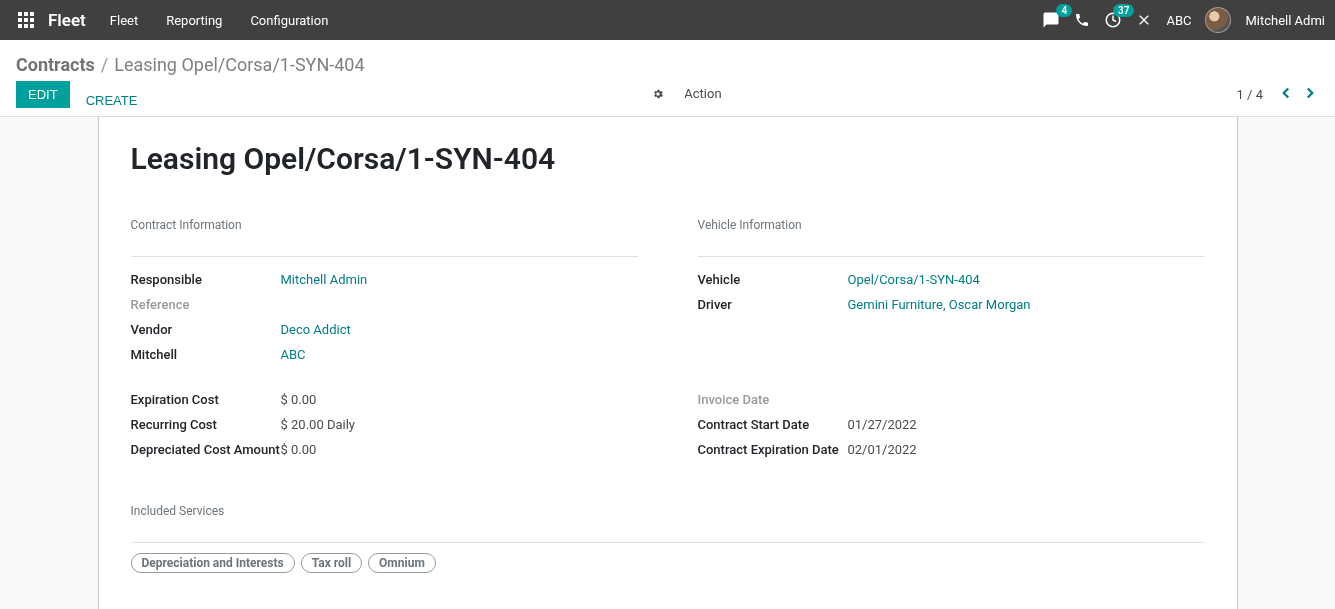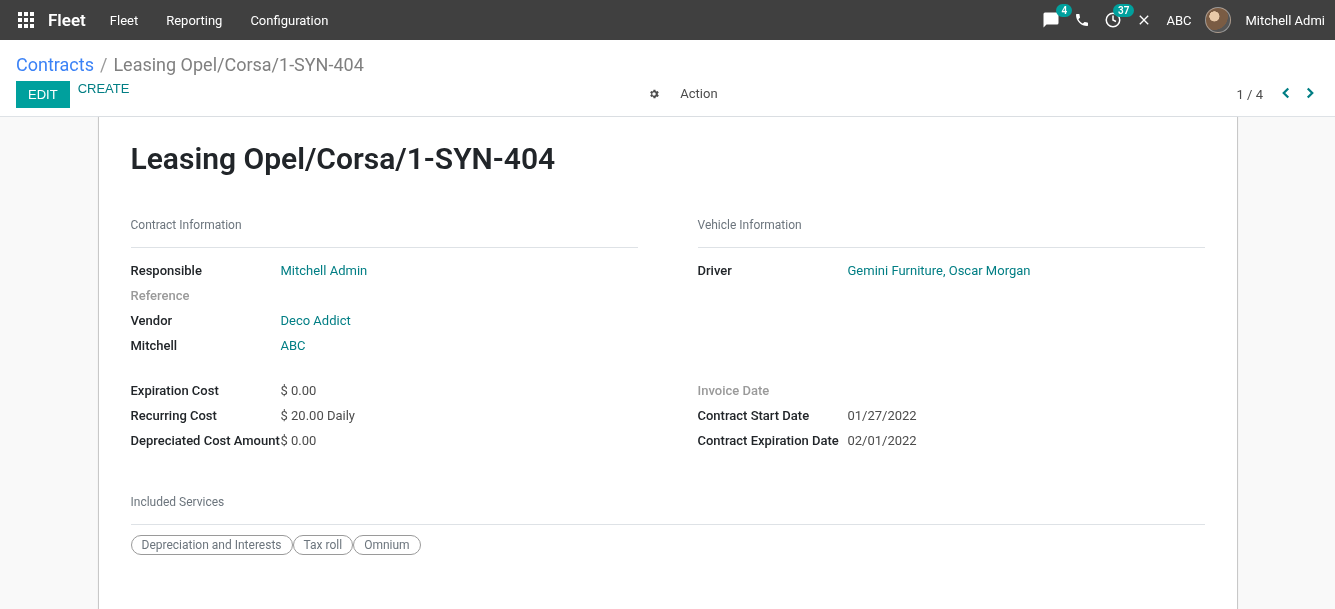--- a/index.html
+++ b/index.html
@@ -16,47 +16,47 @@
   .chat-wrap, .moon-wrap { position: relative; display: flex; align-items: center; }
   .badge { position: absolute; top: -7px; right: -12px; background: #00A09D; color: #fff; border-radius: 10px; font-size: 10px; font-weight: 600; padding: 1px 5px; min-width: 16px; text-align: center; }
   .tn-icon { display: inline-flex; align-items: center; justify-content: center; cursor: pointer; }
   .avatar { width: 26px; height: 26px; border-radius: 50%; background: radial-gradient(circle at 35% 35%, #e8c9a8 22%, #7a5c44 24% 60%, #555 62%); border: 1px solid rgba(255,255,255,.4); }
   .company-name { font-size: 13px; }
   .user-name { font-size: 13px; white-space: nowrap; overflow: hidden; max-width: 90px; }
 
   
   .breadcrumb-bar { background: #fff; border-bottom: 1px solid #dee2e6; padding: 14px 16px 0 16px; }
   .breadcrumb { font-size: 18px; display: flex; align-items: center; flex-wrap: wrap; margin-bottom: 6px;}
-  .breadcrumb a { color: #3b82f6; text-decoration: none; }
+  .breadcrumb a { color: #737373; text-decoration: none; font-weight: bold; }
   .breadcrumb .sep { color: #9a9a9a; margin: 0 6px; }
   .breadcrumb .current { color: #808080; }
   .controlbar { display: flex; align-items: center; justify-content: space-between; padding-bottom: 8px; }
-  .controlbar-left { display: flex; align-items: flex-start; gap: 8px; }
+  .controlbar-left { display: flex; align-items: flex-end; gap: 16px; }
   .btn-edit { background: #00A09D; color: #fff; border: none; padding: 6px 12px; font-size: 13px; font-weight: 500; cursor: pointer; }
   .btn-create { background: transparent; color: #017E84; border: none; font-size: 13px; font-weight: 500; cursor: pointer; }
   .controlbar-center { flex: 1; text-align: center; }
   .action-link { color: #4c4c4c; font-size: 13px; cursor: pointer; display: inline-flex; align-items: center; gap: 20px; }
   .gear { width: 12px; height: 12px; }
   .controlbar-right { display: flex; align-items: center; gap: 14px; color:#4c4c4c; }
   .pager-arrows { display: flex; gap: 6px;}
   .chev { color: #017E84; cursor: pointer; }
 
   
   .content-wrap { display: flex; justify-content: center; }
   .sheet { background: #fff; width: 1140px; border-left: 1px solid #c8c8c8; border-right: 1px solid #c8c8c8; padding: 24px 32px 40px; min-height: 600px; box-shadow: 0 0 1px rgba(0,0,0,.1);}
   .record-title { font-size: 30px; font-weight: 600; color: #212529; margin-bottom: 30px; }
   .two-cols { display: flex; gap: 60px; }
   .col { flex: 1; min-width: 0;}
-  .section-title { font-size: 12px; color: #6c757d; border-bottom: 1px solid #dee2e6; padding-bottom: 15px; margin-bottom: 10px; margin-top: 12px;}
+  .section-title { font-size: 12px; color: #6c757d; border-bottom: 1px solid #dee2e6; padding-bottom: 24px; margin-bottom: 10px; margin-top: 12px;}
   .field-row { display: flex; padding: 5px 0; font-size: 13px; }
   .field-label { width: 150px; flex-shrink: 0; font-weight: 500; color: #212529; }
   .field-label.muted { color: #9a9a9a; font-weight: 500;}
   .field-value { color: #4c4c4c; }
   .link { color: #017E84; cursor: pointer; }
-  .tags-row { display: flex; margin-top: 10px; flex-wrap: wrap;}
+  .tags-row { display: flex; gap: 6px; margin-top: 10px; flex-wrap: wrap; font-weight: bold;}
   .tag { border: 1px solid #9a9a9a; color: #6c757d; border-radius: 12px; padding: 2px 10px; font-size: 12px; cursor: default;}
   
 </style>
 </head>
 <body>
 
 <div class="topnav">
   <div class="topnav-left">
     <div class="apps-icon">
         <span></span>
@@ -161,20 +161,24 @@
           <div class="field-value link">Deco Addict</div>
         </div>
         <div class="field-row">
           <div class="field-label">Mitchell</div>
           <div class="field-value link">ABC</div>
         </div>
       </div>
       <div class="col">
         <div class="section-title">Vehicle Information</div>
         <div class="field-row">
+          <div class="field-label">Vehicle</div>
+          <div class="field-value link">Opel/Corsa/1-SYN-404</div>
+        </div>
+        <div class="field-row">
           <div class="field-label">Driver</div>
           <div class="field-value link">Gemini Furniture, Oscar Morgan</div>
         </div>
       </div>
     </div>
 
     <div style="height: 20px;"></div>
 
     <div class="two-cols">
       <div class="col">

